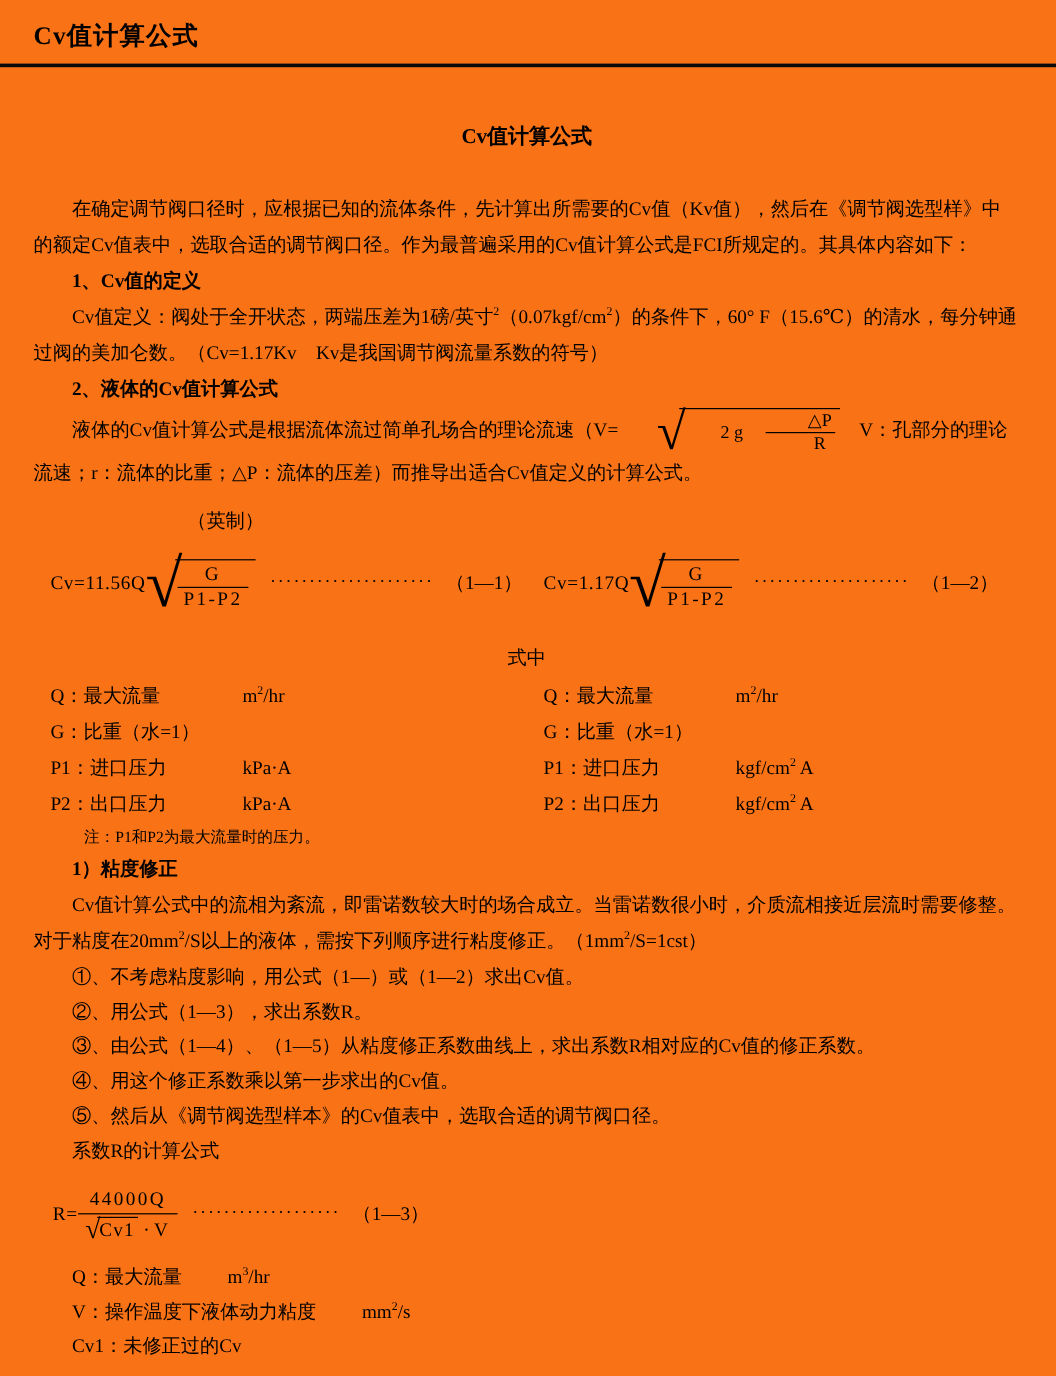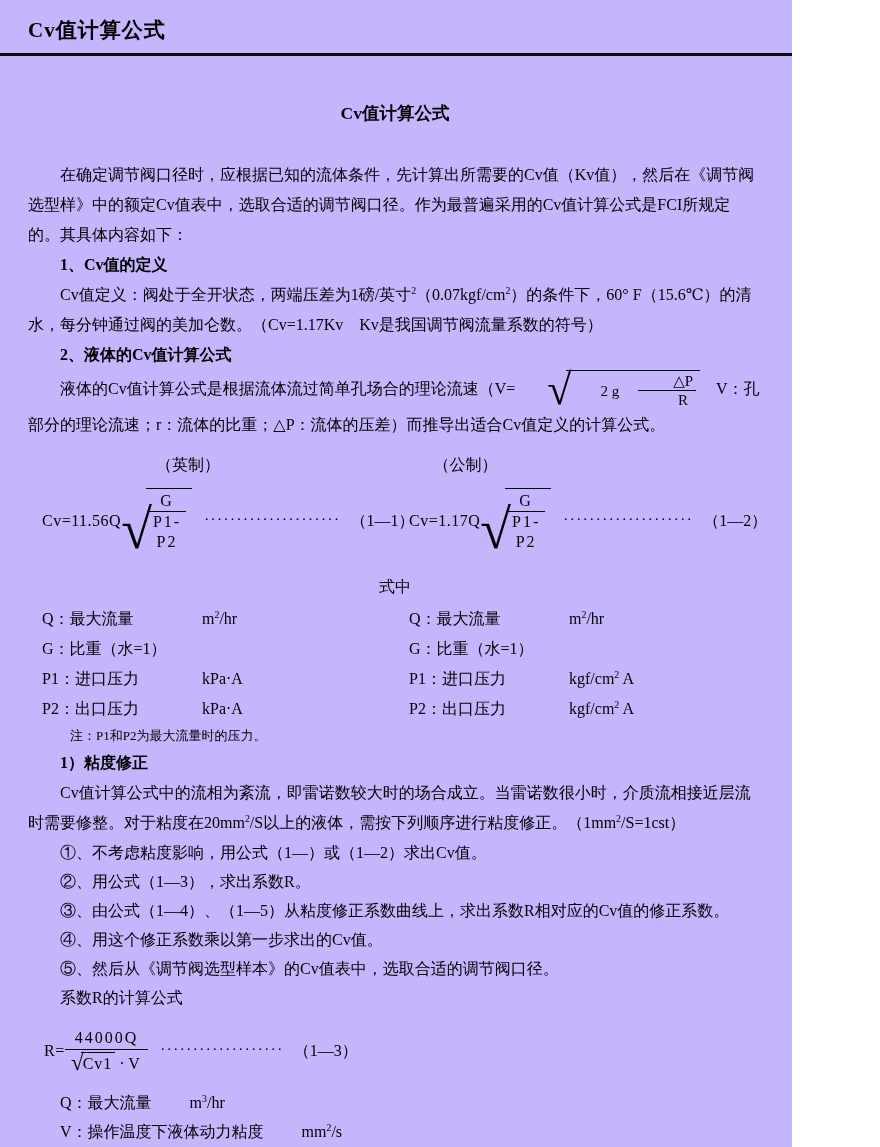--- a/index.html
+++ b/index.html
@@ -1,18 +1,18 @@
 <!DOCTYPE html>
 <html lang="zh"><head>
 <meta charset="utf-8">
 <style>
   html,body{margin:0;padding:0;background:#ffffff;}
   body{width:880px;height:1147px;overflow:hidden;
        font-family:"Liberation Serif","DejaVu Serif",serif;color:#000;}
-  .page{width:792px;height:1147px;background:#c4b5fd;box-sizing:border-box;}
+  .page{width:880px;height:1147px;background:#f97316;box-sizing:border-box;}
 
   
   .doc-header{padding:16px 30px 9px 28px;border-bottom:3px solid #0a0a0a;}
   .header-title{font-size:21px;font-weight:bold;letter-spacing:1px;}
 
   .content{margin:0 30px 0 28px;font-size:16px;line-height:30px;}
   .doc-title{margin:44px 0 0 0;text-align:center;font-size:17.5px;font-weight:bold;line-height:26px;}
 
   .para{margin:0;}
   .indent{text-indent:2em;}
@@ -93,21 +93,20 @@
             <span>2 g</span>
             <span class="frac">
               <span class="fn">△P</span>
               <span class="fd">R</span>
             </span>
           </span>
         </span><span>　V：孔部分的理论流速；r：流体的比重；△P：流体的压差）而推导出适合Cv值定义的计算公式。</span></p>
 
     <div class="labels-row">
       <div class="label-left">（英制）</div>
-      <div class="label-right">（公制）</div>
     </div>
 
     <div class="formula-row">
       <div class="formula-col">
         <span class="f-lhs">Cv=11.56Q</span>
           <span class="sqrt sqrt-big">
             <span class="rad"></span>
             <span class="radicand"><span class="frac">
                 <span class="fn">G</span>
                 <span class="fd">P1-P2</span>

